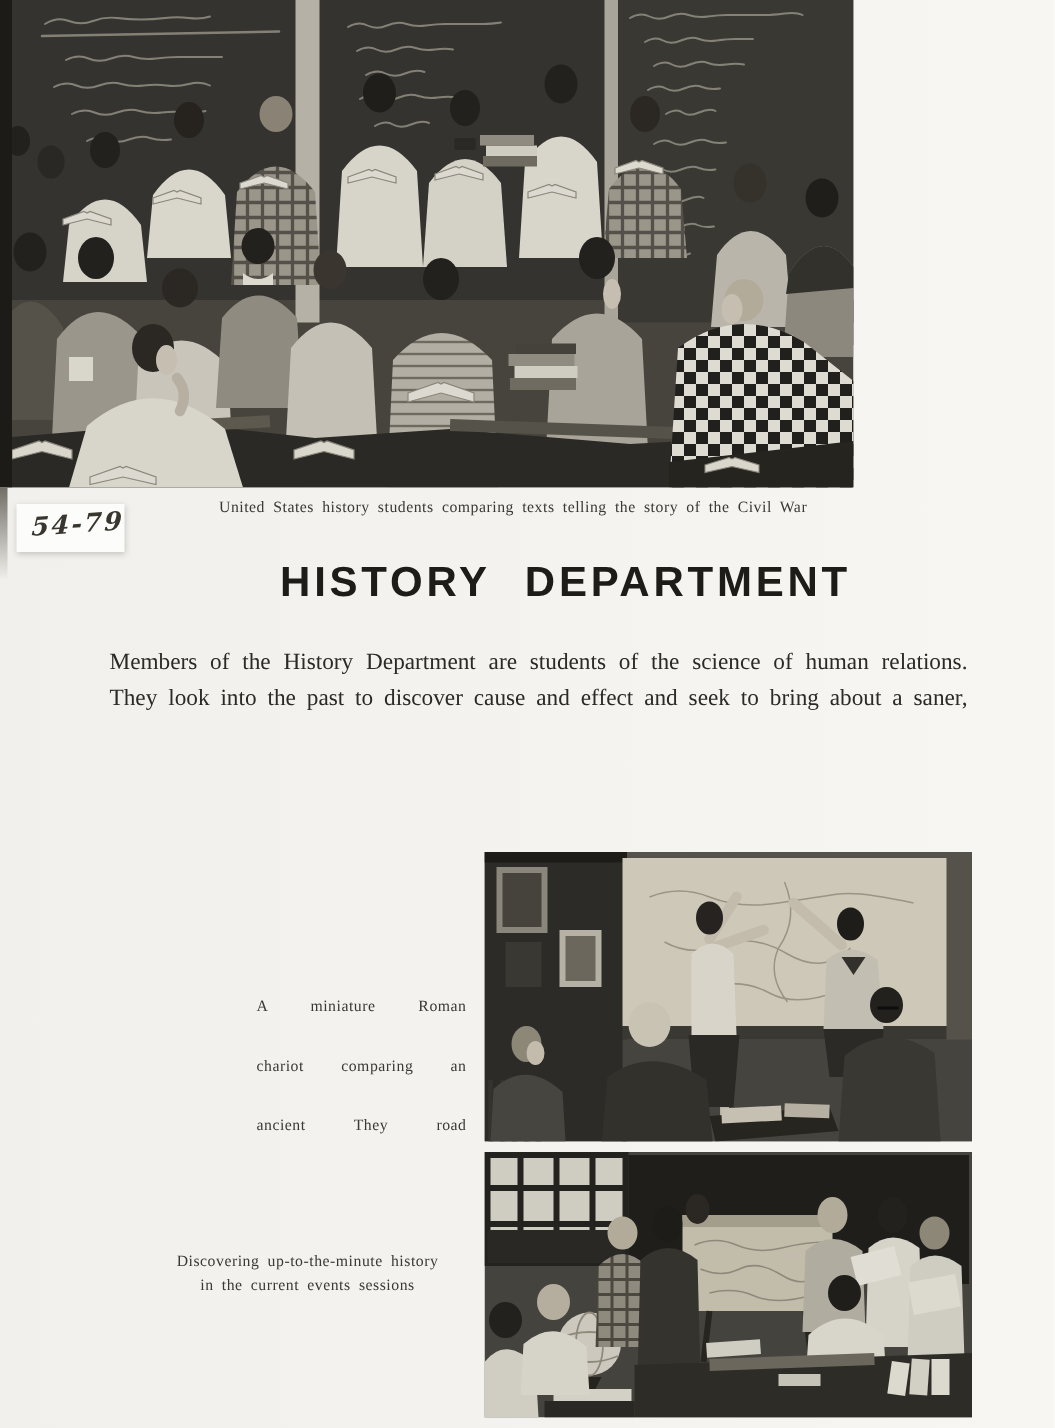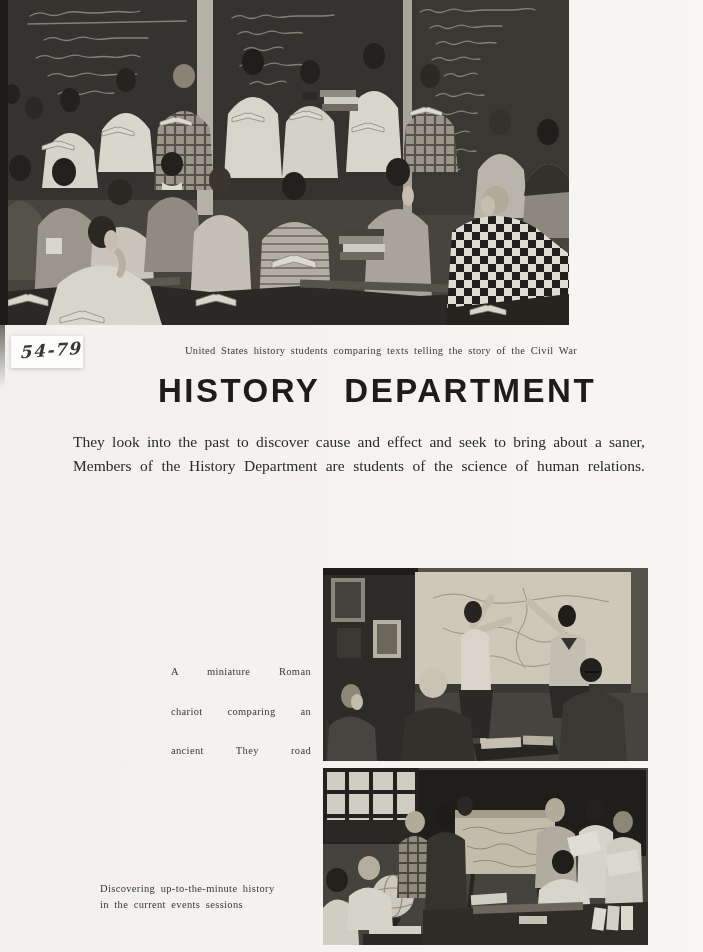--- a/index.html
+++ b/index.html
@@ -14,30 +14,30 @@
   .photo svg{display:block;}
   .caption{
     position:absolute;
     font-family:"Liberation Serif", serif;
     font-size:10.5px;
     color:#3a3935;
     letter-spacing:.35px;
     word-spacing:2.5px;
     line-height:15.5px;
   }
-  .caption-top{top:331px;left:146px;width:470px;text-align:center;margin-top:12px;}
+  .caption-top{top:331px;left:146px;width:470px;text-align:left;}
   .caption-chariot{top:640px;left:171px;width:140px;}
   .caption-chariot .jline{text-align:justify;text-align-last:justify;margin-top:24px;}
-  .caption-events{top:834px;left:100px;width:210px;text-align:left;margin-top:47px;}
+  .caption-events{top:834px;left:100px;width:210px;text-align:center;}
   .page-title{
     position:absolute;top:372px;left:51px;width:652px;
     text-align:center;
     font-family:"Liberation Sans", sans-serif;
     font-weight:700;
-    font-size:33px;
+    font-size:28px;
     letter-spacing:2.5px;
     word-spacing:13px;
     color:#1d1c19;
   }
   .intro{
     position:absolute;top:430px;left:73px;width:572px;
     font-size:15.5px;line-height:24px;color:#2b2a26;
   }
   .intro .iline{text-align:justify;text-align-last:justify;}
   .slip{
@@ -221,22 +221,22 @@
   <div class="caption caption-top">United States history students comparing texts telling the story of the Civil War</div>
 
   <div class="binding-shadow"></div>
   <div class="slip">
     <div class="hand">54-79</div>
   </div>
 
   <div class="page-title">HISTORY DEPARTMENT</div>
 
   <div class="intro">
+    <div class="iline">Members of the History Department are students of the science of human relations.</div>
     <div class="iline">They look into the past to discover cause and effect and seek to bring about a saner,</div>
-    <div class="iline">Members of the History Department are students of the science of human relations.</div>
   </div>
 
   <div class="caption caption-chariot">
     <div class="jline">A miniature Roman</div>
     <div class="jline">chariot comparing an</div>
     <div class="jline">ancient They road</div>
   </div>
 
   <div class="photo" style="top:568px;left:323px">
     <svg width="325" height="193" viewBox="0 0 325 193">

